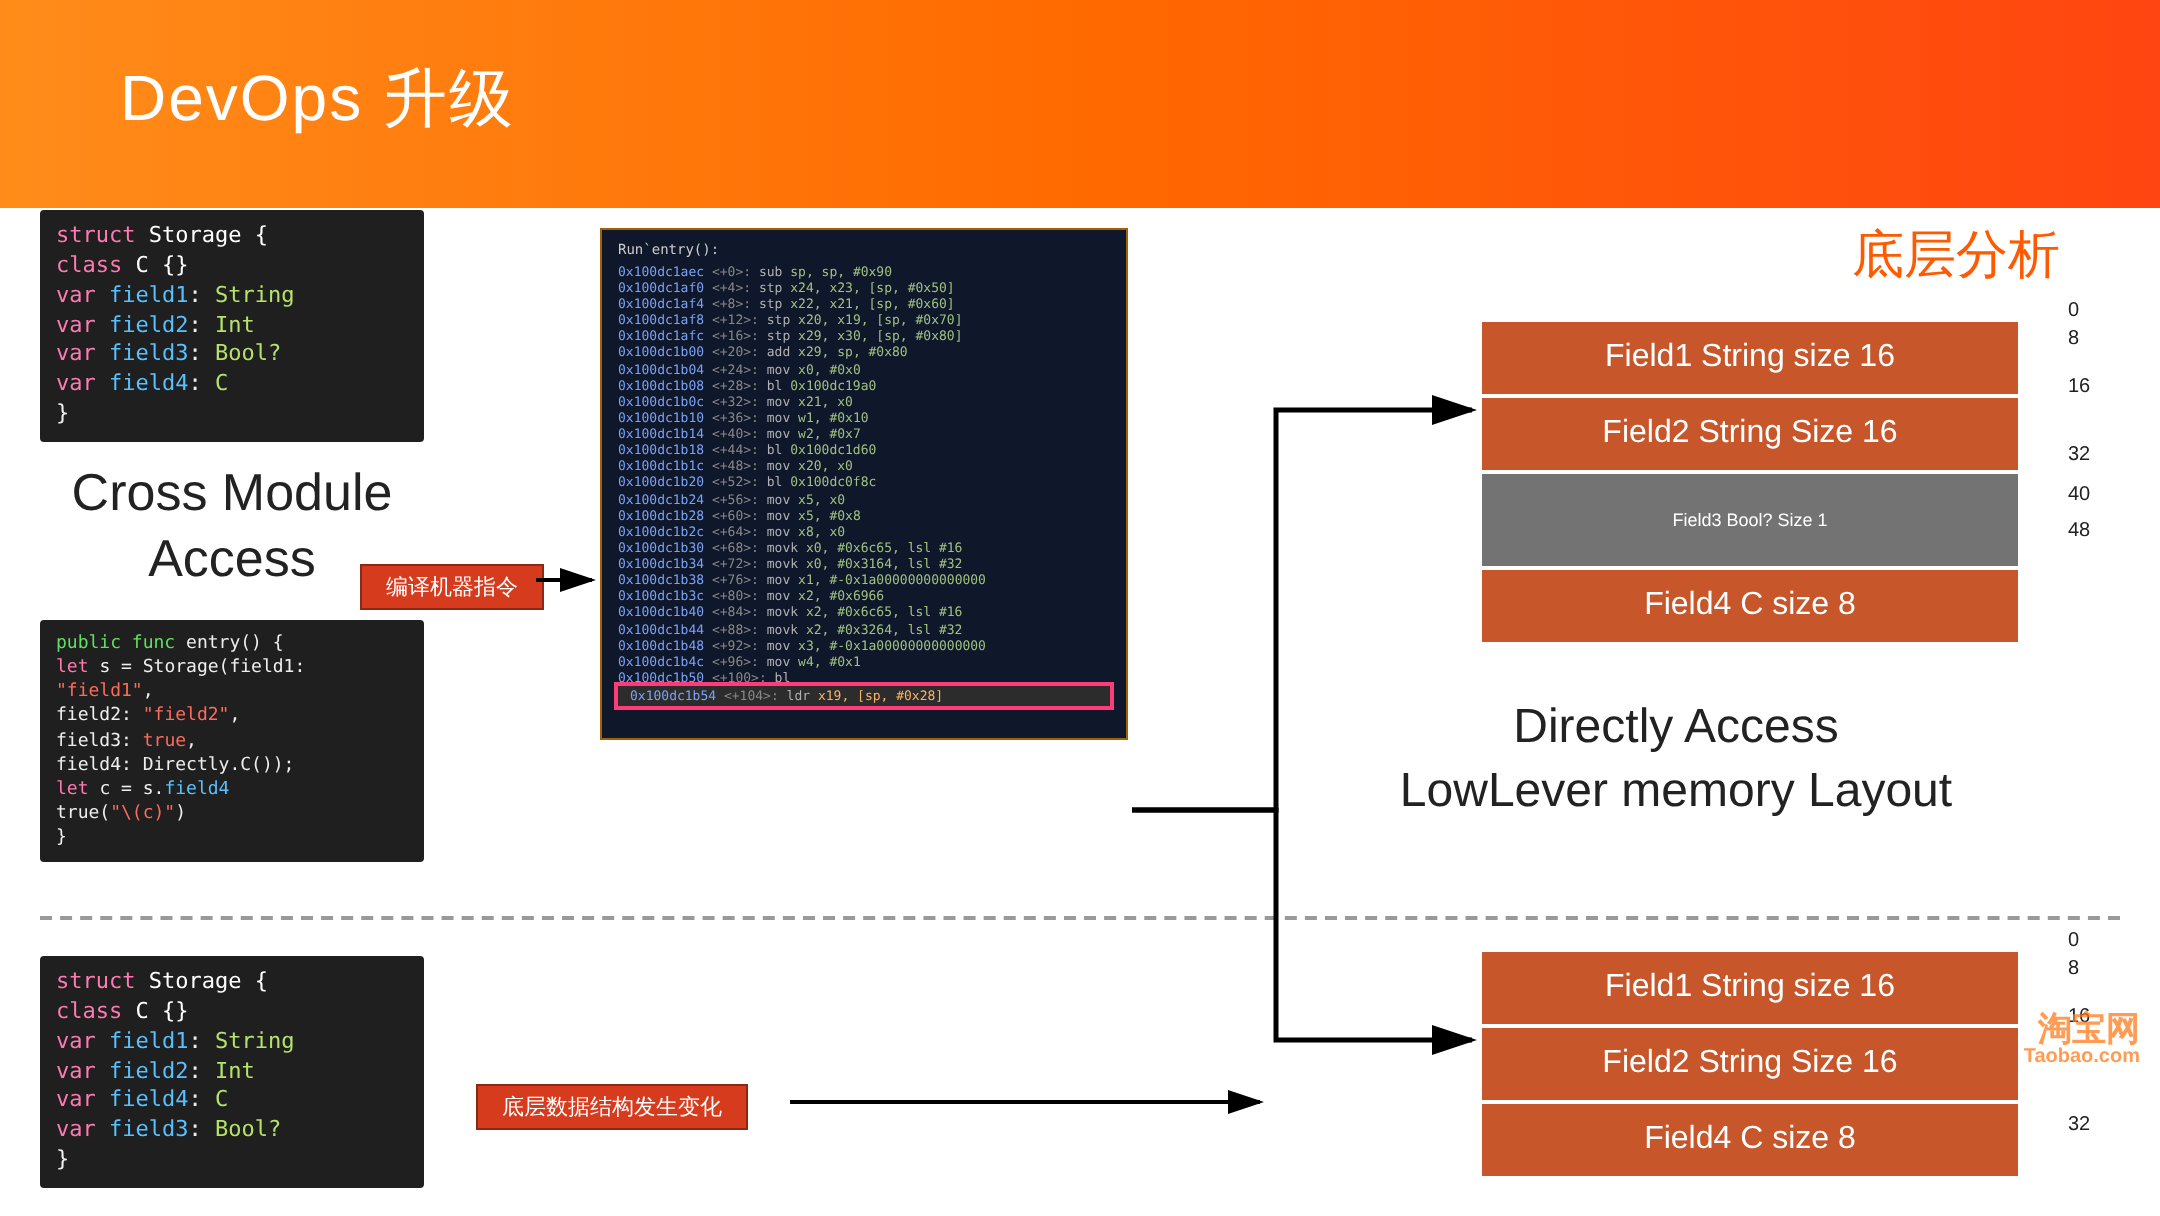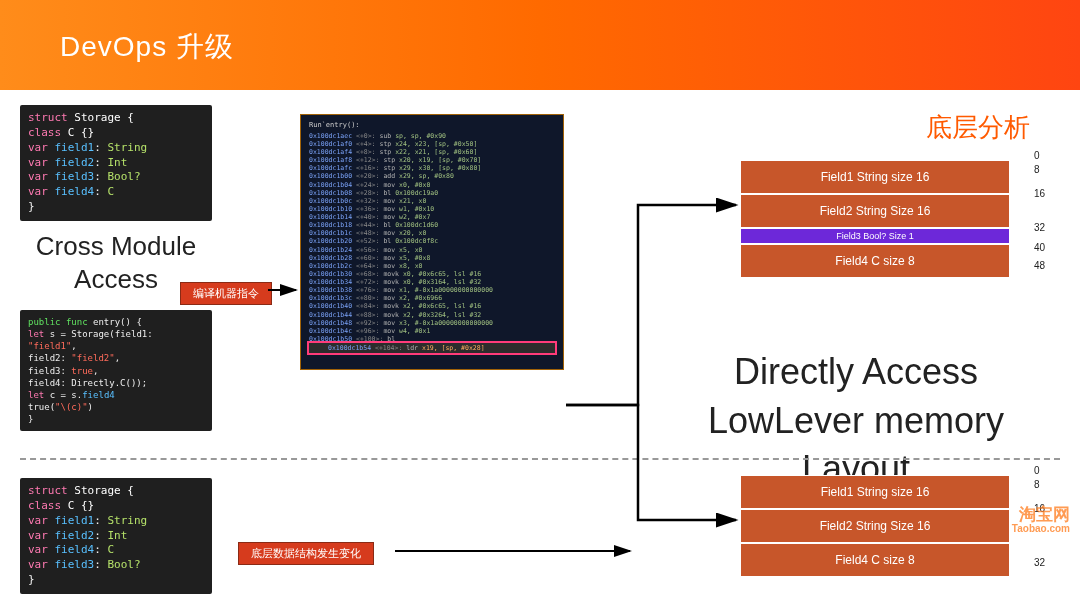--- a/index.html
+++ b/index.html
@@ -1,22 +1,22 @@
 <!DOCTYPE html>
 <html><head>
 <meta charset="utf-8">
 <style>
   * { margin: 0; padding: 0; box-sizing: border-box; }
   body { font-family: "Helvetica Neue", Arial, sans-serif; background: #fff; width: 1080px; height: 608px; position: relative; overflow: hidden; }
 
   .header {
-    height: 90px;
+    height: 104px;
     background: linear-gradient(90deg, #ff8c1a 0%, #ff6a00 50%, #ff4511 100%);
     color: #fff;
-    font-size: 28px;
+    font-size: 32px;
     font-weight: 300;
     padding: 28px 54px 0 60px;
     letter-spacing: 1px;
   }
 
   .code-box {
     background: #1f1f1f;
     color: #eee;
     font-family: Menlo, Consolas, monospace;
     font-size: 11px;
@@ -38,21 +38,21 @@
 
   .section-label {
     position: absolute;
     font-size: 22px;
     font-weight: 300;
     color: #222;
     text-align: center;
   }
   #label-cma { left: 18px; top: 230px; width: 196px; line-height: 1.25; font-size: 26px; }
   #label-analysis { right: 50px; top: 110px; color: #ff5a00; font-size: 26px; font-weight: 400;}
-  #label-direct { left: 656px; top: 348px; width: 400px; font-size: 36px; line-height: 1.35; }
+  #label-direct { left: 638px; top: 348px; width: 400px; font-size: 24px; line-height: 1.35; }
 
   .arrow-tag {
     position: absolute;
     background: #d63b1d;
     color: #fff;
     font-size: 11px;
     padding: 3px 12px;
     border: 1px solid #8a2a15;
     text-align: center;
   }
@@ -74,39 +74,39 @@
     overflow: hidden;
   }
   #asm-box .header-l { color: #ccc; font-size: 7px; margin-bottom: 2px; }
   #asm-box .addr { color: #7aa2f7; }
   #asm-box .arrow { color: #888; }
   #asm-box .op { color: #b0b0b0; }
   #asm-box .arg { color: #a0c080; }
   #asm-box .hl {
     background: #2c2c2c;
     outline: 2px solid #ff3b7a;
-    padding: 1px 19px;
+    padding: 1px 6px;
     display: inline-block;
     width: 100%;
   }
 
   
   .mem-table {
     position: absolute;
     width: 270px;
   }
   .mem-row {
     color: #fff;
-    font-size: 12px;
+    font-size: 16px;
     text-align: center;
     border: 1px solid #fff;
     padding: 6px 4px;
   }
   .mem-row.big { background: #c7562a; padding: 9px 4px; }
-  .mem-row.small { background: #6d28d9; padding: 2px 4px; font-size: 9px; }
+  .mem-row.small { background: #737373; padding: 18px 4px; font-size: 9px; }
   .mem-row.align { background: #c7562a; padding: 2px 4px; font-size: 10px; }
   .mem-labels {
     position: absolute;
     right: -24px; top: -10px;
     font-size: 10px;
     color: #222;
     display: flex;
     flex-direction: column;
   }
   .mem-labels span { position: absolute; }

